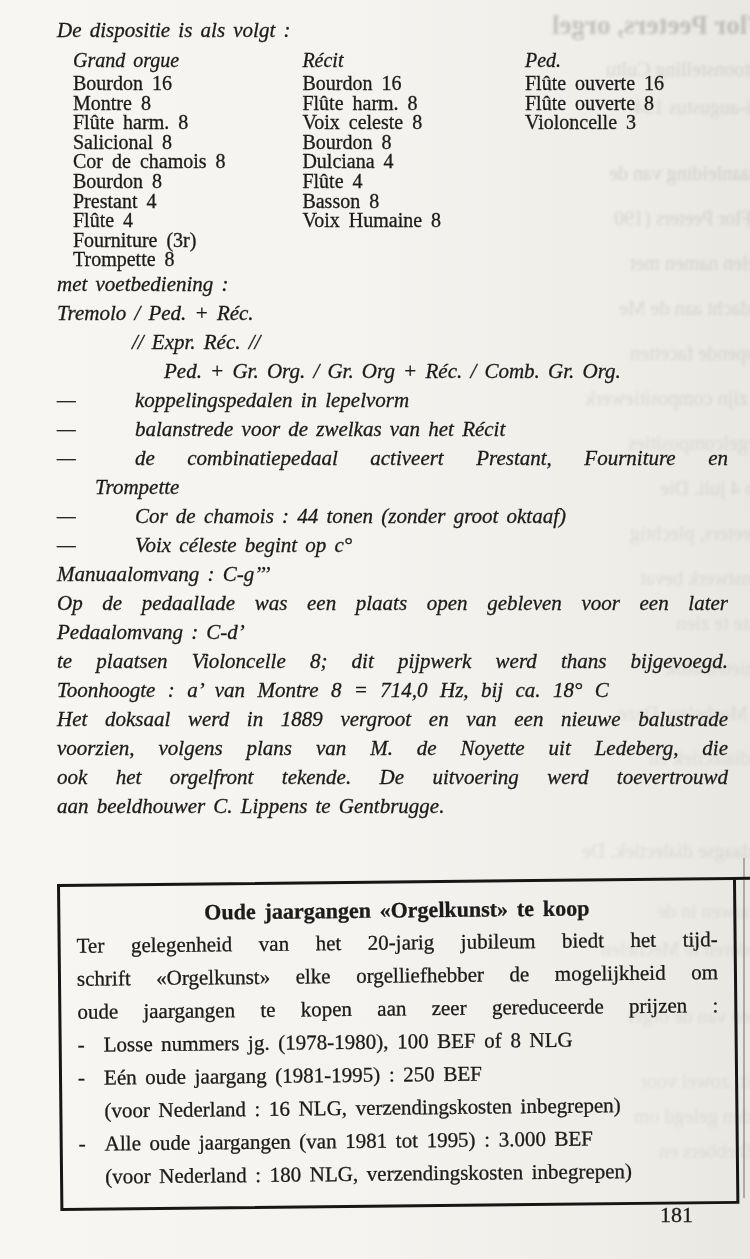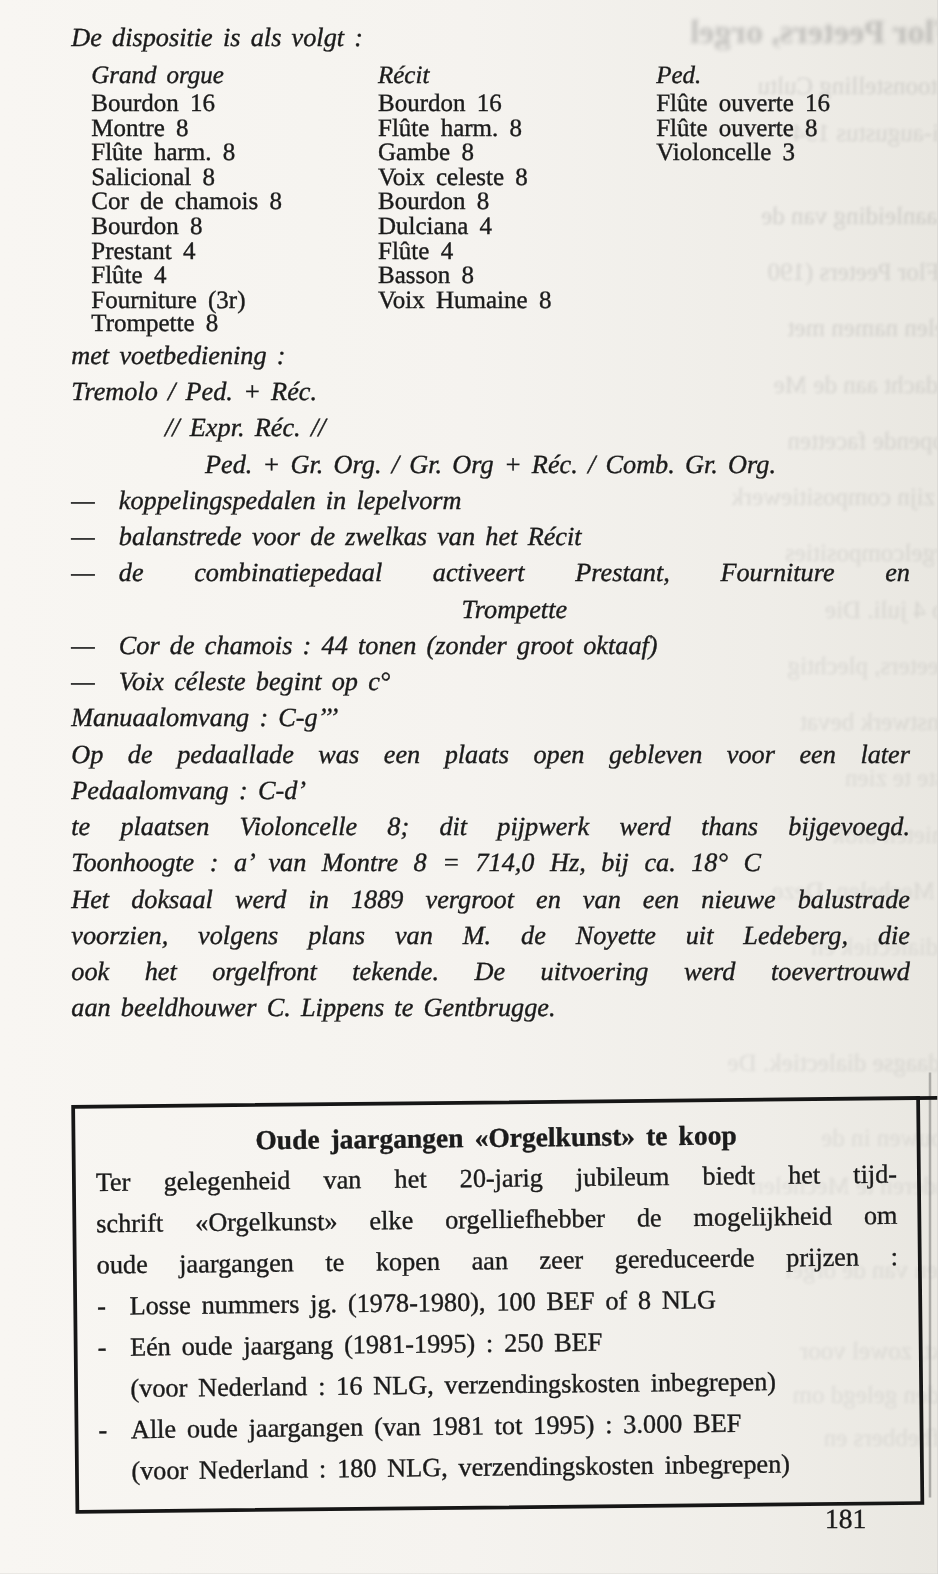--- a/index.html
+++ b/index.html
@@ -32,22 +32,22 @@
   .j { text-align:justify; text-align-last:justify; }
   .ws { word-spacing:0.34em; }
   .columns { display:flex; margin-top:3px; }
   .col1 { width:235px;margin-left:16px; } .col2 { width:228px; } .col3 { width:208px; }
   .colhead { font-style:italic; font-size:20px; line-height:24px; margin-bottom:2px; }
   .stoplist div { font-size:20px; line-height:19.6px; word-spacing:0.2em; }
   .indent1 { padding-left:75px; }
   .indent2 { padding-left:107px; }
   .feature { display:flex; }
   .feature .dash { width:38px; flex:0 0 38px; }
-  .feature .ftext { flex:1; }
-  .cont { padding-left:38px;text-align:center; }
+  .feature .ftext { flex:1;margin-left:40px; }
+  .cont { padding-left:38px; }
   
   .adbox {
     position:absolute; left:57px; top:884px; width:641px; z-index:2;
     border:3px solid #161616;
     transform:rotate(-0.6deg); transform-origin:0 0;
     padding:10px 16px 14px 16px;
     font-size:21px; line-height:33px; word-spacing:0.16em;
     -webkit-text-stroke:0.3px #1b1b1b;
     background:transparent;
   }
@@ -117,21 +117,20 @@
           <div>Flûte 4</div>
           <div>Fourniture (3r)</div>
           <div>Trompette 8</div>
         </div>
       </div>
       <div class="col2">
         <div class="colhead">Récit</div>
         <div class="stoplist">
           <div>Bourdon 16</div>
           <div>Flûte harm. 8</div>
-          <div>Gambe 8</div>
           <div>Voix celeste 8</div>
           <div>Bourdon 8</div>
           <div>Dulciana 4</div>
           <div>Flûte 4</div>
           <div>Basson 8</div>
           <div>Voix Humaine 8</div>
         </div>
       </div>
       <div class="col3">
         <div class="colhead">Ped.</div>

